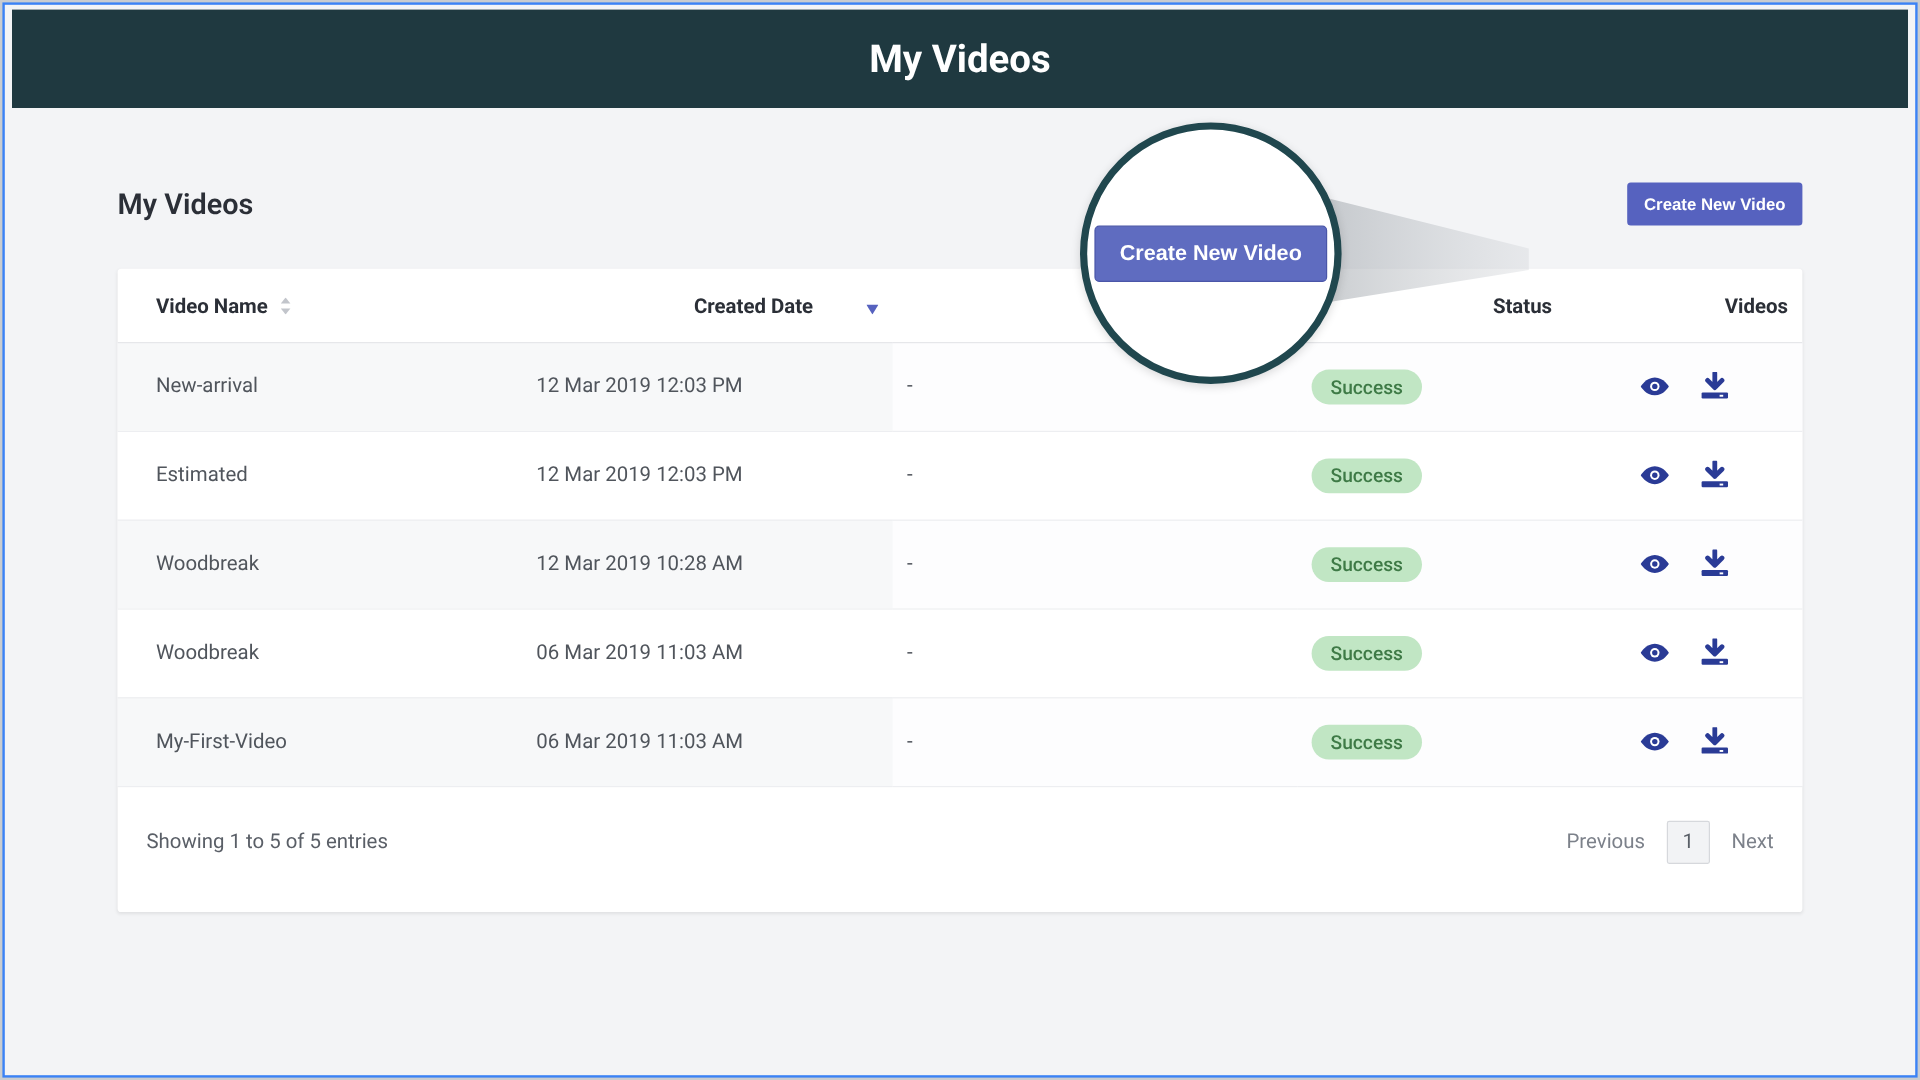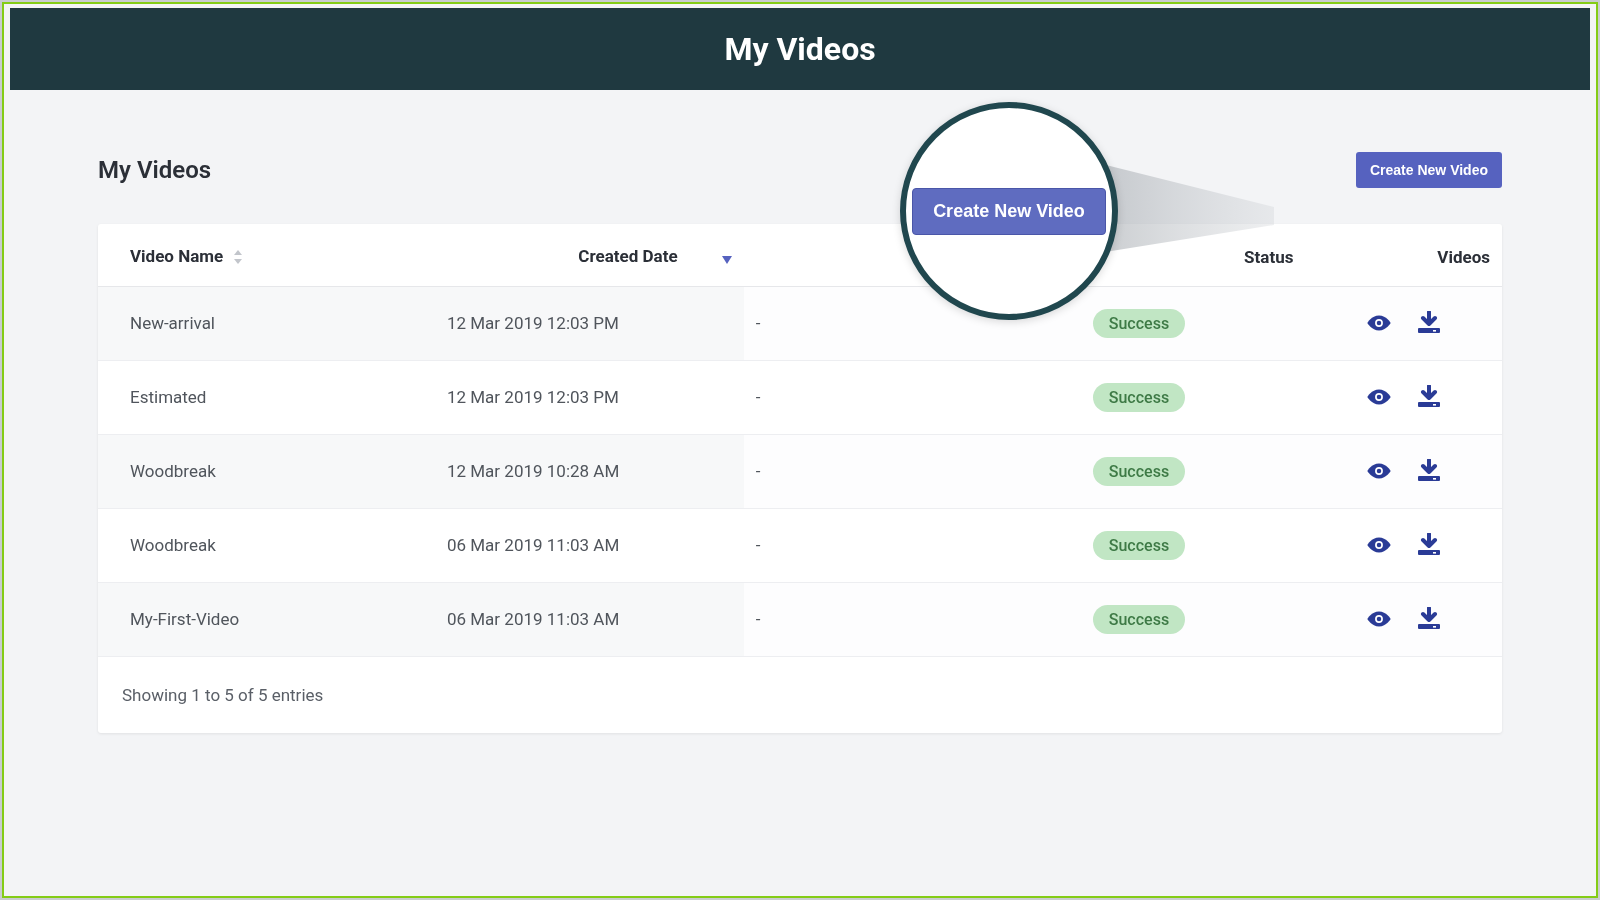--- a/index.html
+++ b/index.html
@@ -1,25 +1,25 @@
 <!DOCTYPE html>
 <html><head>
 <meta charset="utf-8">
 <style>
   * { box-sizing: border-box; margin: 0; padding: 0; }
   html, body { width: 1600px; height: 900px; font-family: -apple-system, BlinkMacSystemFont, "Segoe UI", Roboto, Arial, sans-serif; background: #f3f4f6; color: #2a2e35; }
-  .frame { width:1600px; height:900px; border:2px solid #c9ccd0; background:#84cc16; position:relative; overflow:hidden; }
+  .frame { width:1600px; height:900px; border:2px solid #c9ccd0; background:#3b82f6; position:relative; overflow:hidden; }
   .page-bg { position:absolute; inset:2px; background:#f3f4f6; }
   .header-bar { position:absolute; left:8px; right:8px; top:6px; height:82px; background:#1f3940; display:flex; align-items:center; justify-content:center; }
   .header-bar h1 { color:#fff; font-size:32px; font-weight:700; }
   .content-wrap { position:absolute; left:96px; right:96px; top:150px; }
   .section-title-row { display:flex; align-items:center; justify-content:space-between; margin-bottom:36px; }
   .section-title { font-size:24px; font-weight:600; color:#2b2f37; }
   .btn-primary-sm { background:#5662bf; color:#fff; border:none; border-radius:3px; padding:10px 14px; font-size:14px; font-weight:600; cursor:pointer; }
-  .card { background:#fff; border-radius:3px; box-shadow:0 1px 3px rgba(0,0,0,0.08); padding-bottom:28px; }
+  .card { background:#fff; border-radius:3px; box-shadow:0 1px 3px rgba(0,0,0,0.08); padding-bottom:40px; }
   table { width:100%; border-collapse:collapse; }
   thead th { text-align:right; font-size:17px; font-weight:700; color:#2b2f37; padding:22px 12px 18px; border-bottom:1px solid #e6e7ea; position:relative; }
   thead th:first-child { text-align:left; padding-left:32px; }
   .sort-indicator { display:inline-block; margin-left:6px; vertical-align:middle; }
   .sort-both svg { width:10px; height:14px; }
   .sort-down svg { width:10px; height:10px; }
   tbody td { font-size:17px; color:#50555c; padding:22px 12px; border-bottom:1px solid #edeef1; }
   tbody td:first-child { text-align:left; padding-left:32px; }
   tbody tr:nth-child(odd) td:first-child,
   tbody tr:nth-child(odd) td:nth-child(2) { background:#f7f8f9; }
@@ -226,16 +226,21 @@
                     </svg>
                   </button>
                 </div>
               </td>
             </tr>
           </tbody>
       </table>
 
       <div class="table-footer">
         <div>Showing 1 to 5 of 5 entries</div>
+        <div class="pagination">
+          <span class="page-link">Previous</span>
+          <span class="page-num">1</span>
+          <span class="page-link">Next</span>
+        </div>
       </div>
     </div>
   </div>
 </div>
 
 </body></html>

